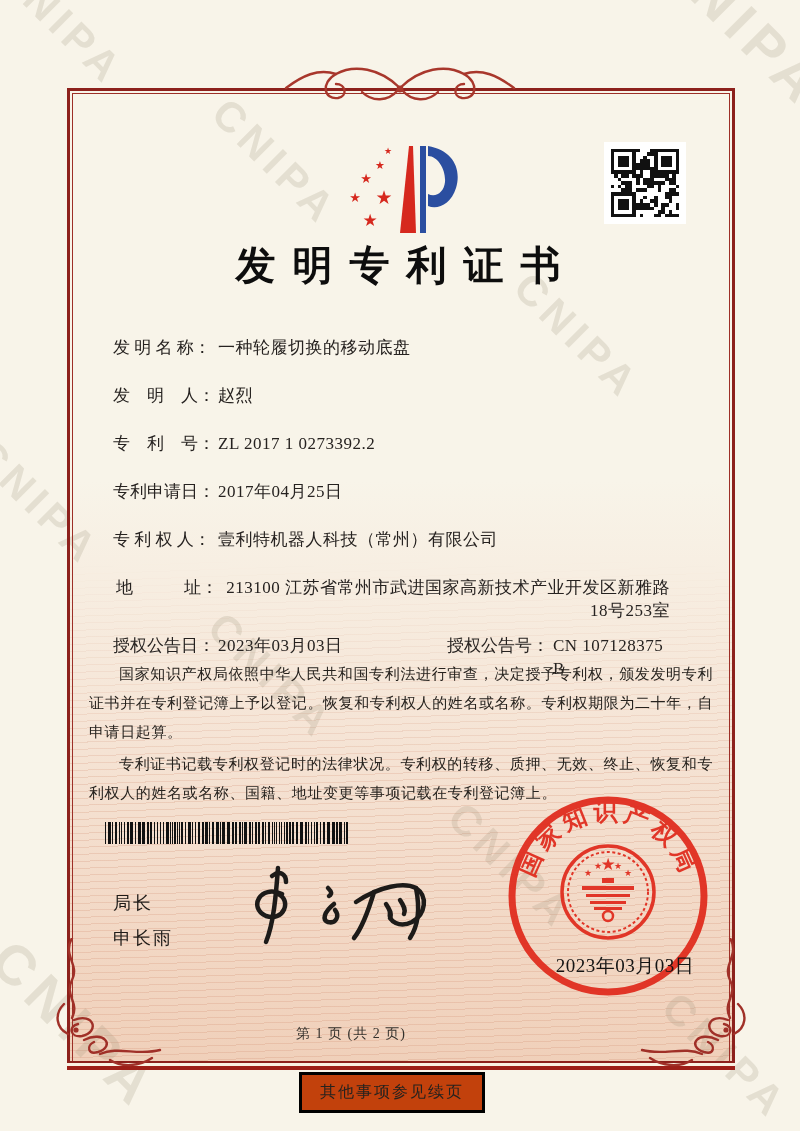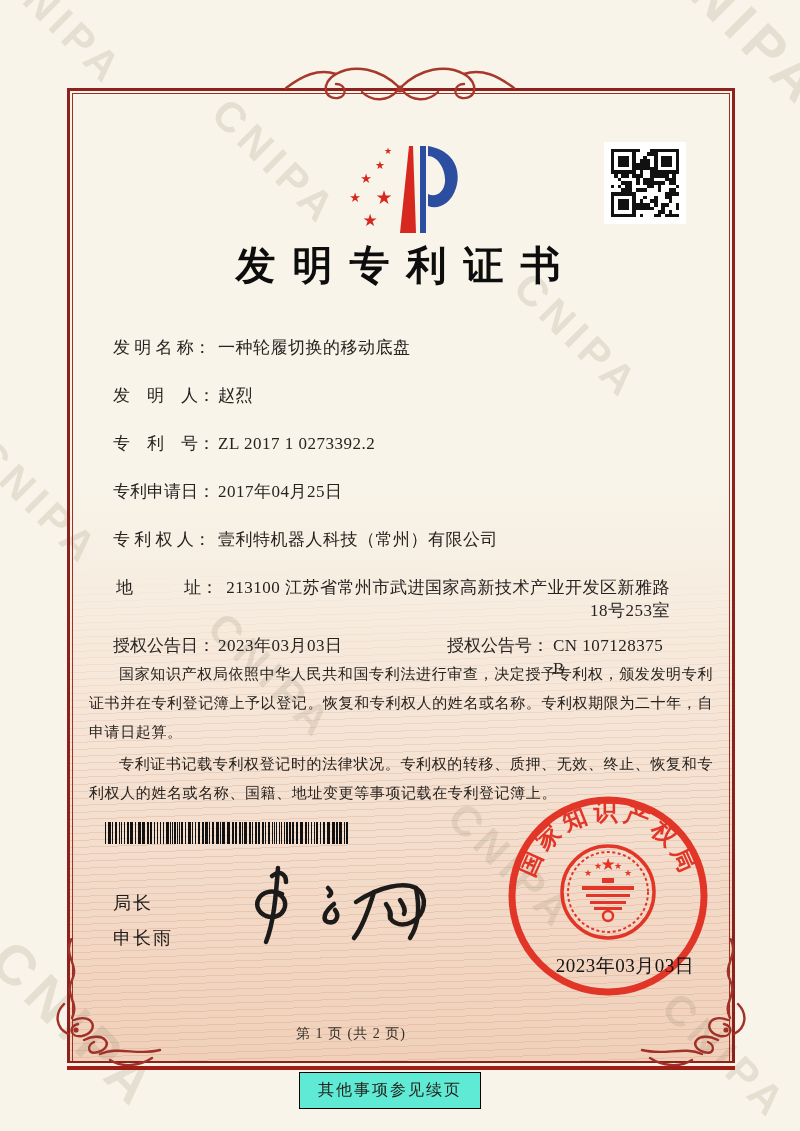--- a/index.html
+++ b/index.html
@@ -57,22 +57,22 @@
   .director-label { position:absolute; left:113px; top:891px; z-index:5; font-size:18px; color:#1e1b18; letter-spacing:2px; }
   .director-name  { position:absolute; left:113px; top:926px; z-index:5; font-size:18px; color:#1e1b18; letter-spacing:2px; }
   .signature { position:absolute; left:228px; top:850px; z-index:5; }
 
   .seal { position:absolute; left:502px; top:792px; z-index:5; }
   .seal-date { position:absolute; left:540px; top:953px; width:170px; z-index:6;
                font-size:19px; color:#141414; text-align:center; letter-spacing:0.5px; }
 
   .page-info { position:absolute; left:67px; top:1025px; width:568px; z-index:5;
                text-align:center; font-size:14px; color:#33302b; letter-spacing:1px; }
-  .note-box { position:absolute; left:299px; top:1072px; z-index:5; background:#5eead4;
-              border:1px solid #000000; padding:7px 18px; font-size:16px; color:#26221e; letter-spacing:2px; }
+  .note-box { position:absolute; left:299px; top:1072px; z-index:5; background:#c2410c;
+              border:3px solid #000000; padding:7px 18px; font-size:16px; color:#26221e; letter-spacing:2px; }
 </style>
 </head>
 <body>
 
 <div class="page">
 
   <div class="pink-layer"></div>
   <div class="wave-layer"></div>
 
   <div class="wm" style="left:-18px;  top:-2px;">CNIPA</div>

